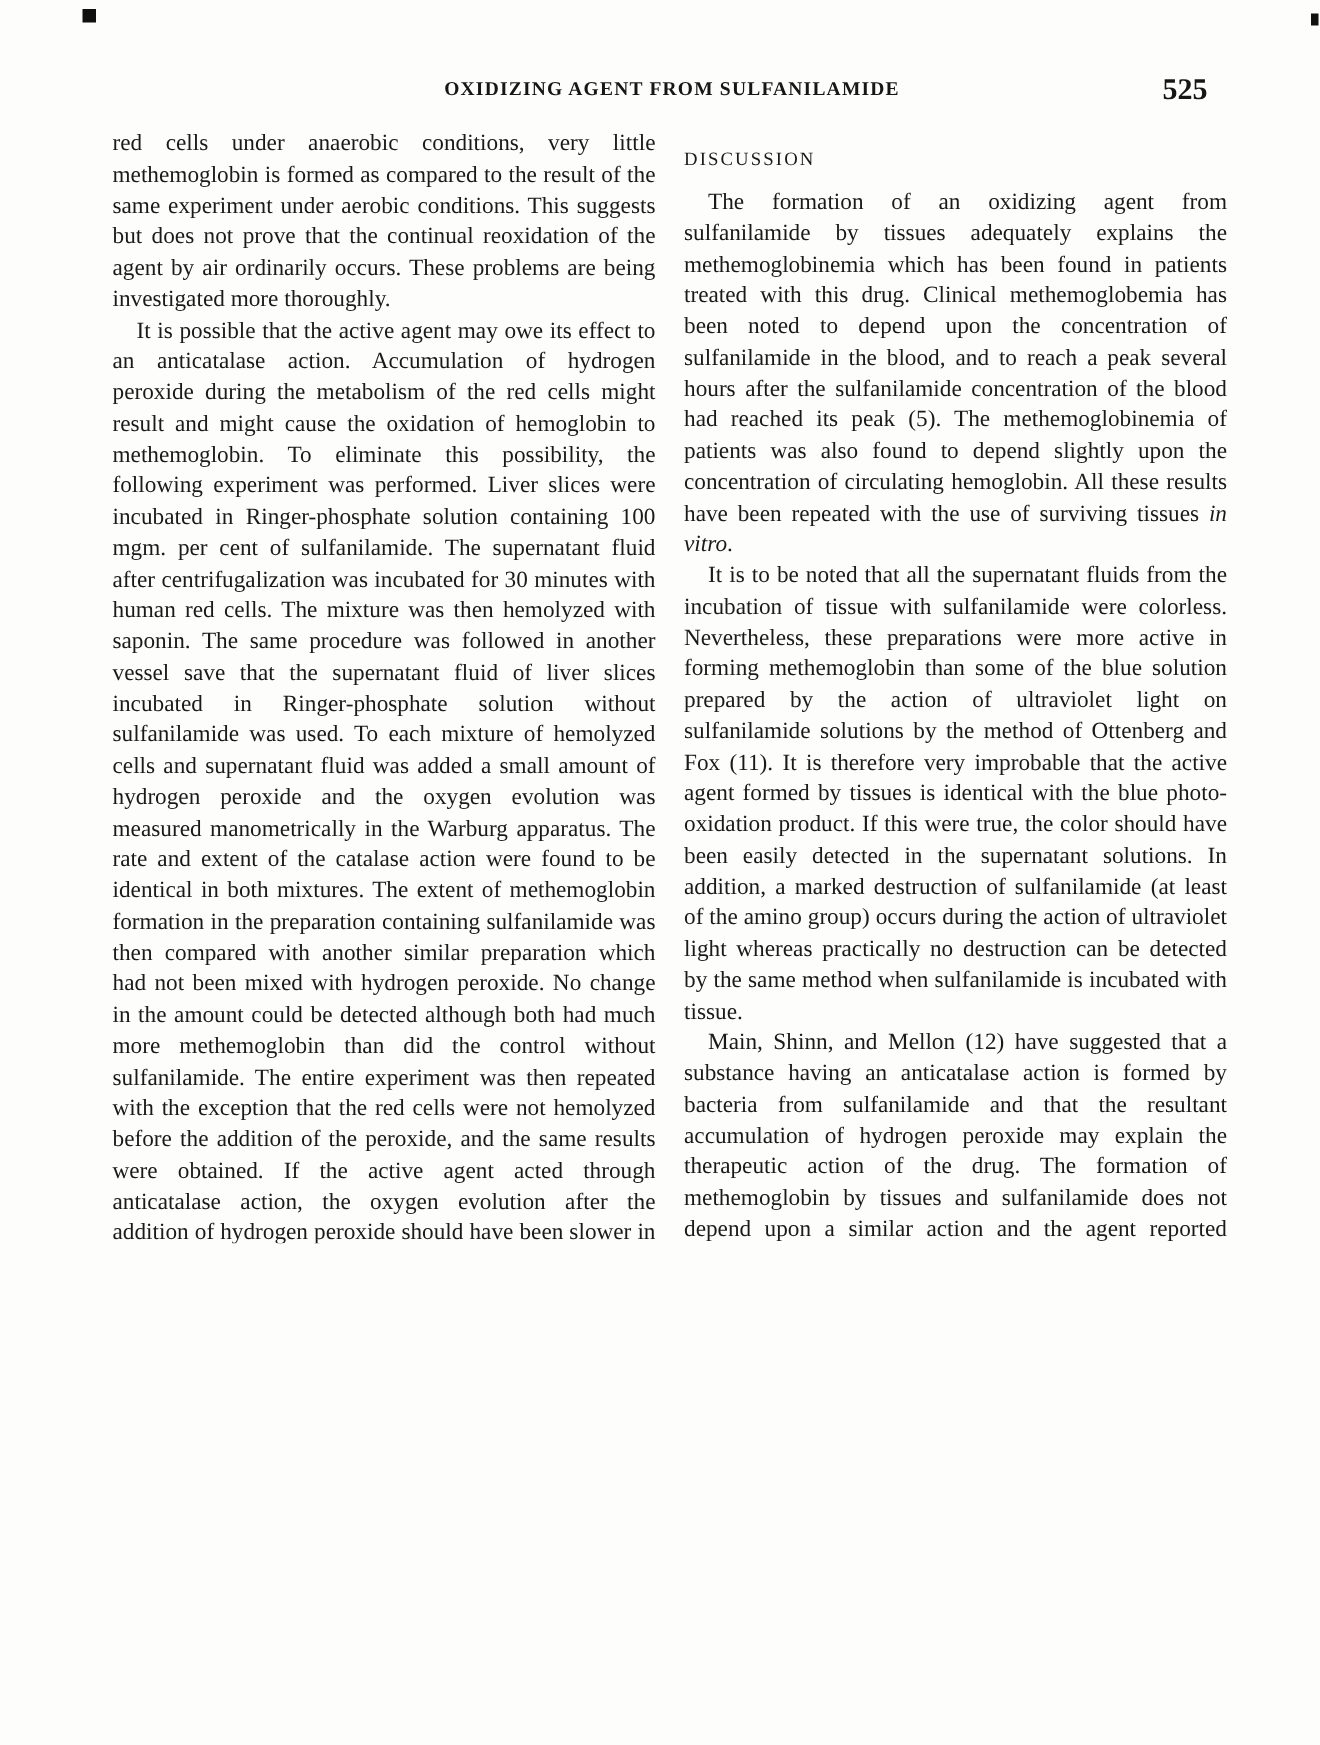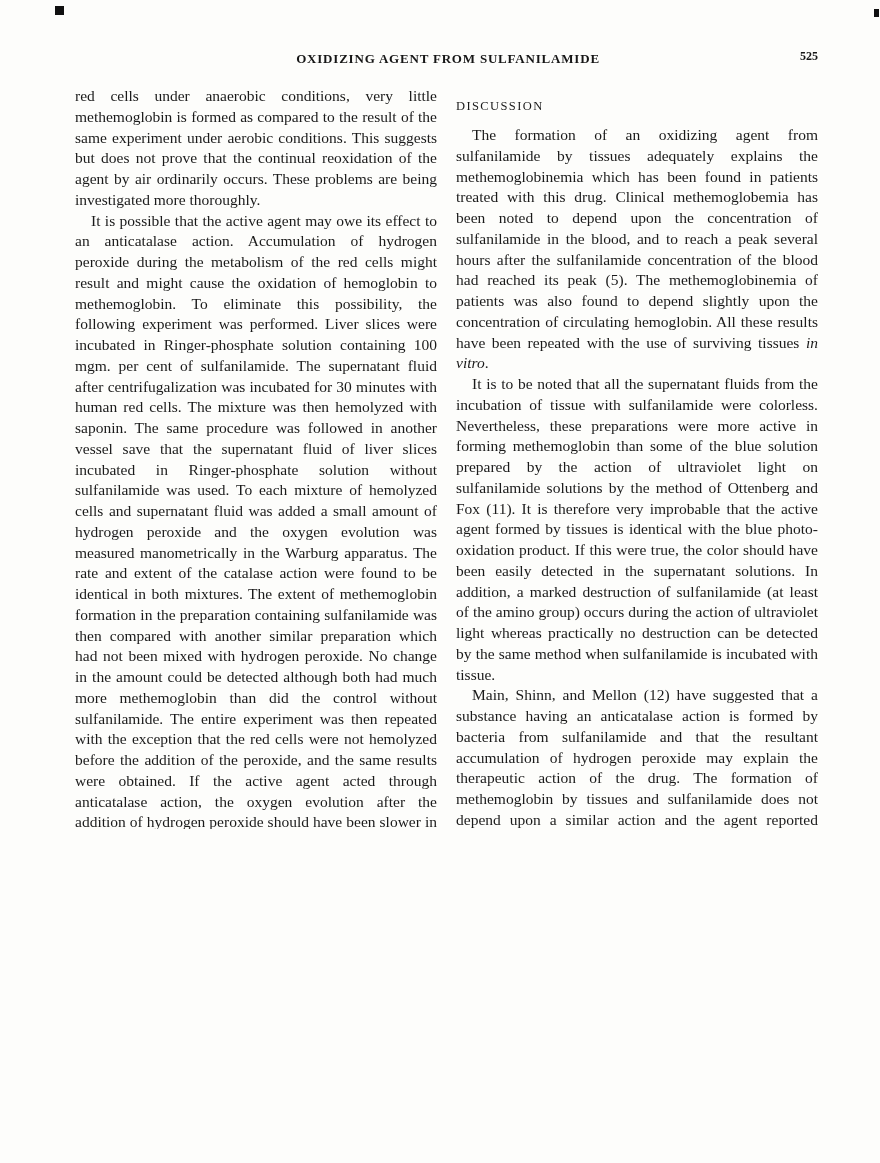--- a/index.html
+++ b/index.html
@@ -39,24 +39,24 @@
     right: 0;
     top: 2px;
     text-align: center;
     font-weight: bold;
     font-size: 13px;
     letter-spacing: 0.8px;
     white-space: nowrap;
   }
   .page-number {
     position: absolute;
-    right: 3px;
+    right: 16px;
     top: 0;
     font-weight: bold;
-    font-size: 12px;
+    font-size: 20px;
   }
 
   .columns {
     position: absolute;
     top: 86px;
     left: 75px;
     width: 746px;
     display: flex;
     gap: 19px;
   }

